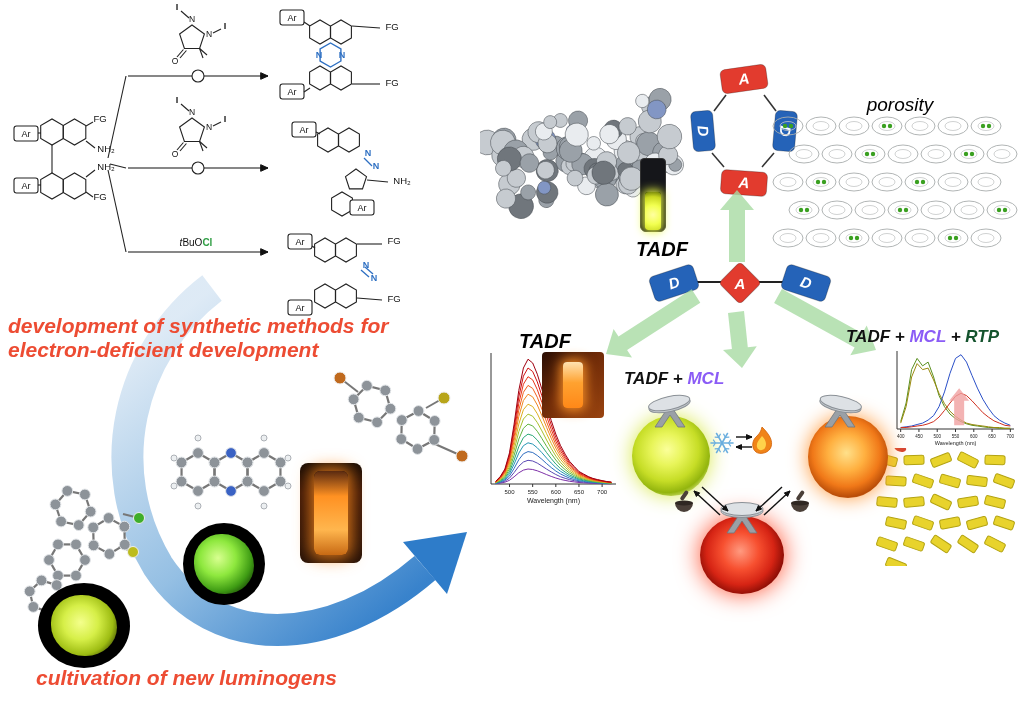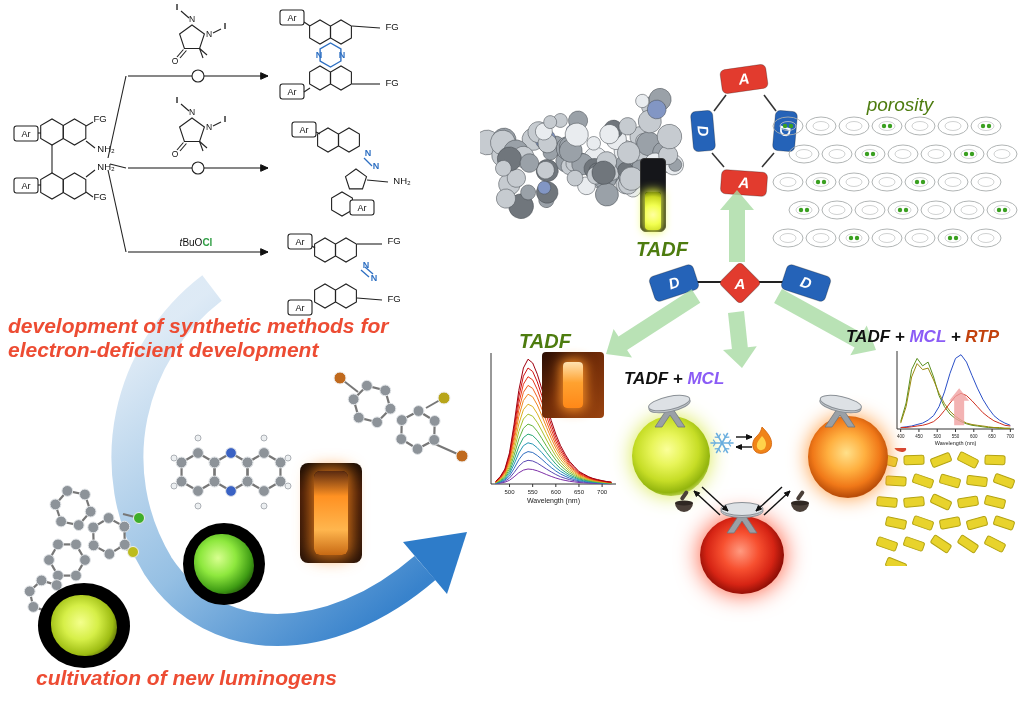--- a/index.html
+++ b/index.html
@@ -4,24 +4,24 @@
 <style>
   *{margin:0;padding:0;box-sizing:border-box}
   html,body{background:#fff}
   body{font-family:"Liberation Sans",sans-serif;color:#111}
   .canvas{position:relative;width:1024px;height:706px;background:#fff;overflow:hidden}
   .abs{position:absolute}
   .caption{color:#ed4c33;font-weight:bold;font-style:italic;text-align:left;line-height:1.12}
   .cap1{font-size:21px}
   .cap2{font-size:21px}
   .cap3{font-size:20px}
-  .label-italic{font-style:italic;font-weight:600;font-size:20px;text-align:center;color:#4d7c0f}
+  .label-italic{font-style:italic;font-weight:600;font-size:20px;text-align:center;color:#000000}
   .combo{font-style:italic;font-weight:bold;font-size:17px;color:#111;white-space:nowrap}
   .mcl{color:#8b5cf6}
-  .rtp{color:#c2410c}
+  .rtp{color:#14532d}
   .crystal-wrap{position:absolute;background:#000;border-radius:50%;overflow:hidden}
   .crystal{position:absolute;inset:14%;border-radius:46% 54% 48% 52%;filter:blur(.5px)}
   .crystal.green{background:radial-gradient(circle at 40% 40%,#d8ff90 0%,#8ee83e 35%,#3f9c14 65%,#0c2a02 90%)}
   .crystal.yellowgreen{background:radial-gradient(circle at 45% 45%,#f4ff8c 0%,#d6ef48 35%,#9dbc12 65%,#202a00 90%)}
   .vial-photo{background:linear-gradient(#150a04,#3a1506 30%,#241007);border-radius:8px;display:flex;align-items:center;justify-content:center}
   .vial-photo .vp{width:54%;height:84%;border-radius:6px;background:linear-gradient(180deg,#5a2a10 0%,#ff9122 30%,#ffb64e 70%,#c86a14 100%);box-shadow:0 0 16px 4px rgba(255,140,30,.8)}
   .vial-small{background:#15161a;border:1px solid #333;border-radius:4px 4px 6px 6px;display:flex;align-items:flex-end;justify-content:center}
   .vial-small .glow{width:70%;height:52%;margin-bottom:6%;border-radius:3px;background:radial-gradient(circle at 50% 60%,#ffffa0,#f2ff50 40%,#cad820 75%,#6a7a08);box-shadow:0 0 10px 2px #e8f840}
   .inset{background:linear-gradient(135deg,#2a0e04,#6e2a08 45%,#9a4410);border-radius:4px;display:flex;align-items:center;justify-content:center}
   .inset .inset-vial{width:20px;height:46px;border-radius:4px;background:linear-gradient(180deg,#ffe2b0,#ffa230 45%,#ff8818);box-shadow:0 0 12px 3px rgba(255,150,40,.9)}

